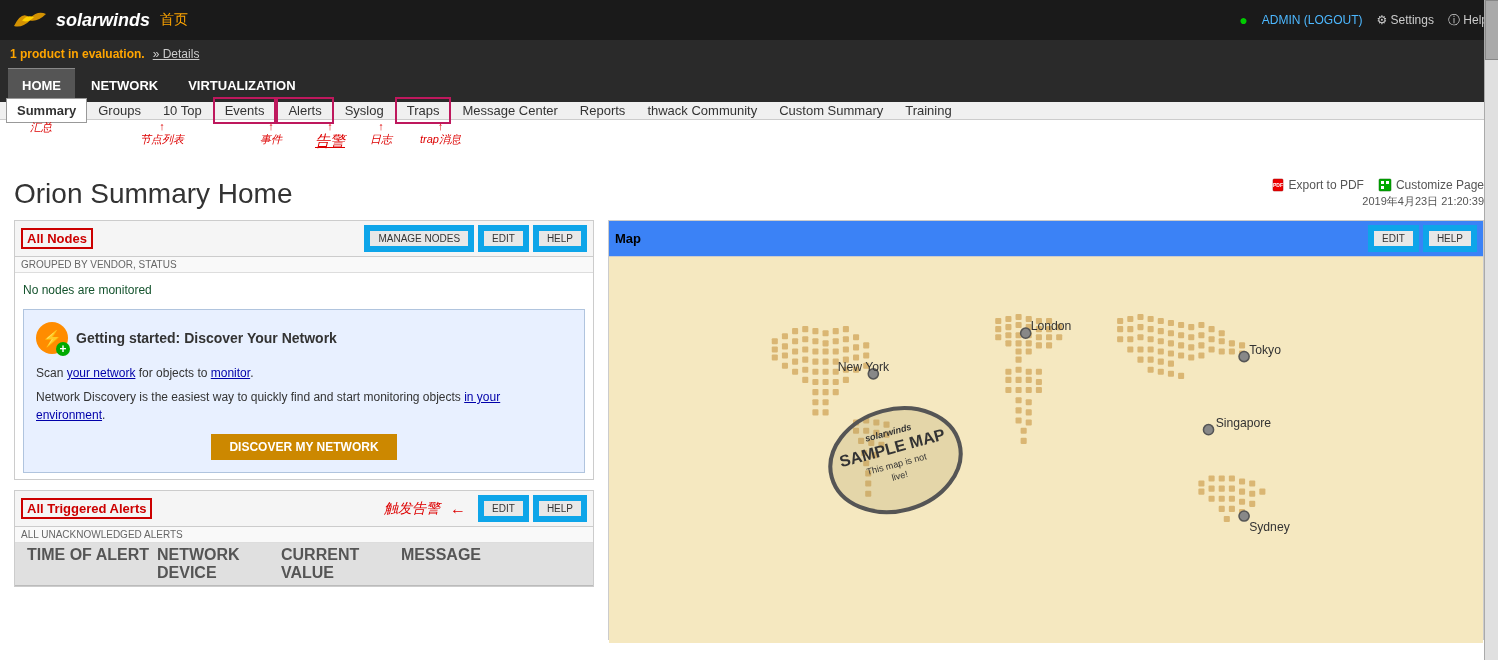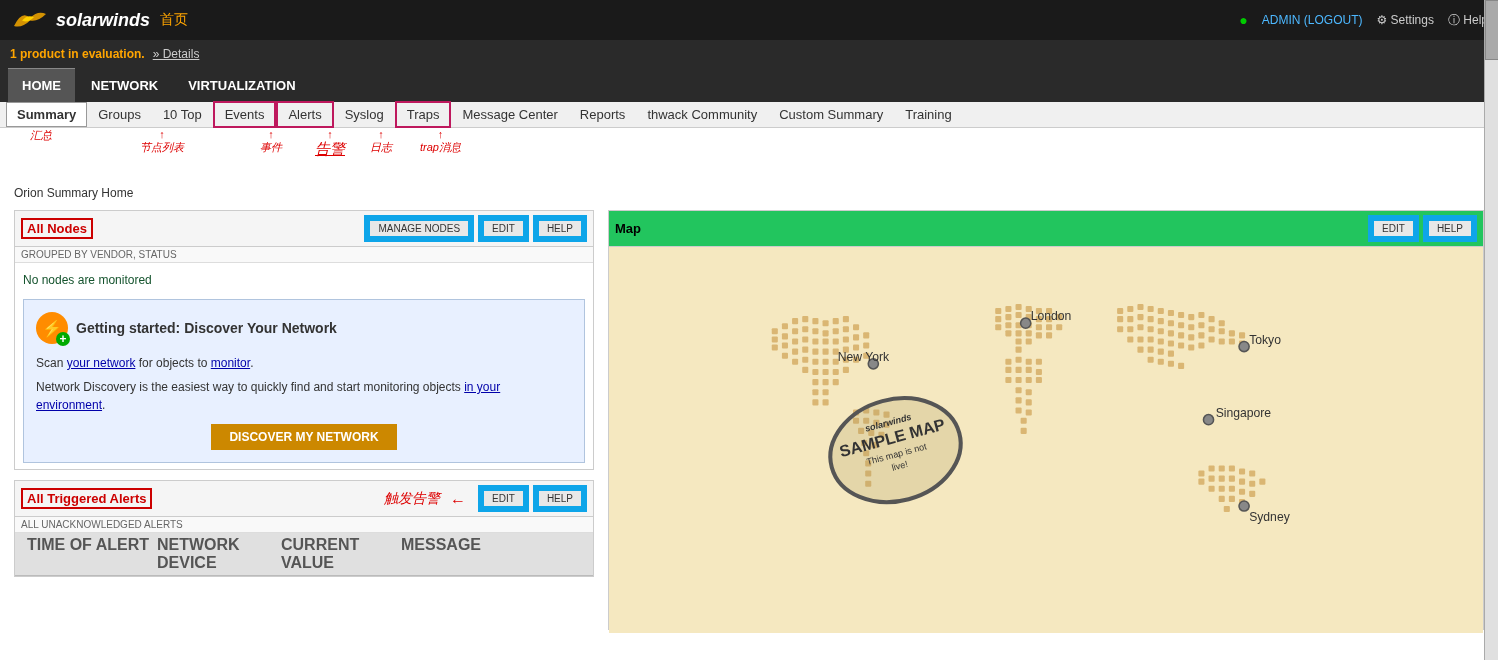--- a/index.html
+++ b/index.html
@@ -83,21 +83,21 @@
       border-top: 1px solid #888;
     }
 
     
     .sec-nav {
       background: #f0f0f0;
       border-bottom: 1px solid #ccc;
       display: flex;
       align-items: center;
       padding: 0 6px;
-      height: 26px;
+      height: 18px;
       gap: 0;
     }
     .sec-nav-item {
       padding: 4px 10px;
       font-size: 13px;
       color: #333;
       cursor: pointer;
       border: 1px solid transparent;
       white-space: nowrap;
     }
@@ -112,21 +112,21 @@
     }
 
     
     .page-header {
       display: flex;
       justify-content: space-between;
       align-items: flex-start;
       padding: 8px 14px 4px 14px;
     }
     .page-title {
-      font-size: 12px;
+      font-size: 28px;
       font-weight: normal;
       color: #333;
     }
     .page-actions {
       display: flex;
       align-items: center;
       gap: 14px;
       font-size: 12px;
       color: #555;
     }
@@ -277,21 +277,21 @@
     .map-widget {
       border: 1px solid #ccc;
       background: #fff;
       height: 420px;
     }
     .map-header {
       display: flex;
       justify-content: space-between;
       align-items: center;
       padding: 4px 6px;
-      background: #22c55e;
+      background: #3b82f6;
       border-bottom: 1px solid #ccc;
     }
     .map-title { font-weight: bold; font-size: 13px; }
     .map-body {
       background: #f5e8c0;
       height: calc(100% - 32px);
       position: relative;
       overflow: hidden;
     }
 
@@ -394,20 +394,43 @@
   </div>
 
   <div style="position:absolute; left:420px; top:0; text-align:center;">
     <div style="color:#d00; font-size:11px;">↑</div>
     <div style="color:#d00; font-size:11px; font-style:italic; white-space:nowrap;">trap消息</div>
   </div>
 </div>
 
 <div class="page-header">
   <h1 class="page-title">Orion Summary Home</h1>
+  <div class="page-actions">
+    <div style="text-align:right;">
+      <div style="display:flex; gap:14px; justify-content:flex-end; margin-bottom:2px;">
+        <a class="page-action-btn" href="#">
+          <svg width="14" height="14" viewBox="0 0 14 14">
+            <rect x="2" y="1" width="10" height="12" rx="1" fill="#e00" stroke="#900" stroke-width="0.5"></rect>
+            <text x="7" y="9" text-anchor="middle" font-size="5" fill="#fff" font-weight="bold">PDF</text>
+          </svg>
+          <span>Export to PDF</span>
+        </a>
+        <a class="page-action-btn" href="#">
+          <svg width="14" height="14" viewBox="0 0 14 14">
+            <rect x="1" y="1" width="12" height="12" rx="1" fill="#0a0" stroke="#060" stroke-width="0.5"></rect>
+            <rect x="3" y="3" width="3" height="3" fill="#fff"></rect>
+            <rect x="8" y="3" width="3" height="3" fill="#fff"></rect>
+            <rect x="3" y="8" width="3" height="3" fill="#fff"></rect>
+          </svg>
+          <span>Customize Page</span>
+        </a>
+      </div>
+      <div class="page-datetime">2019年4月23日 21:20:39</div>
+    </div>
+  </div>
 </div>
 
 <div class="main-content">
 
   <div class="left-panel">
 
     <div class="widget">
       <div class="widget-header">
         <span class="widget-title">All Nodes</span>
         <div class="widget-actions">

